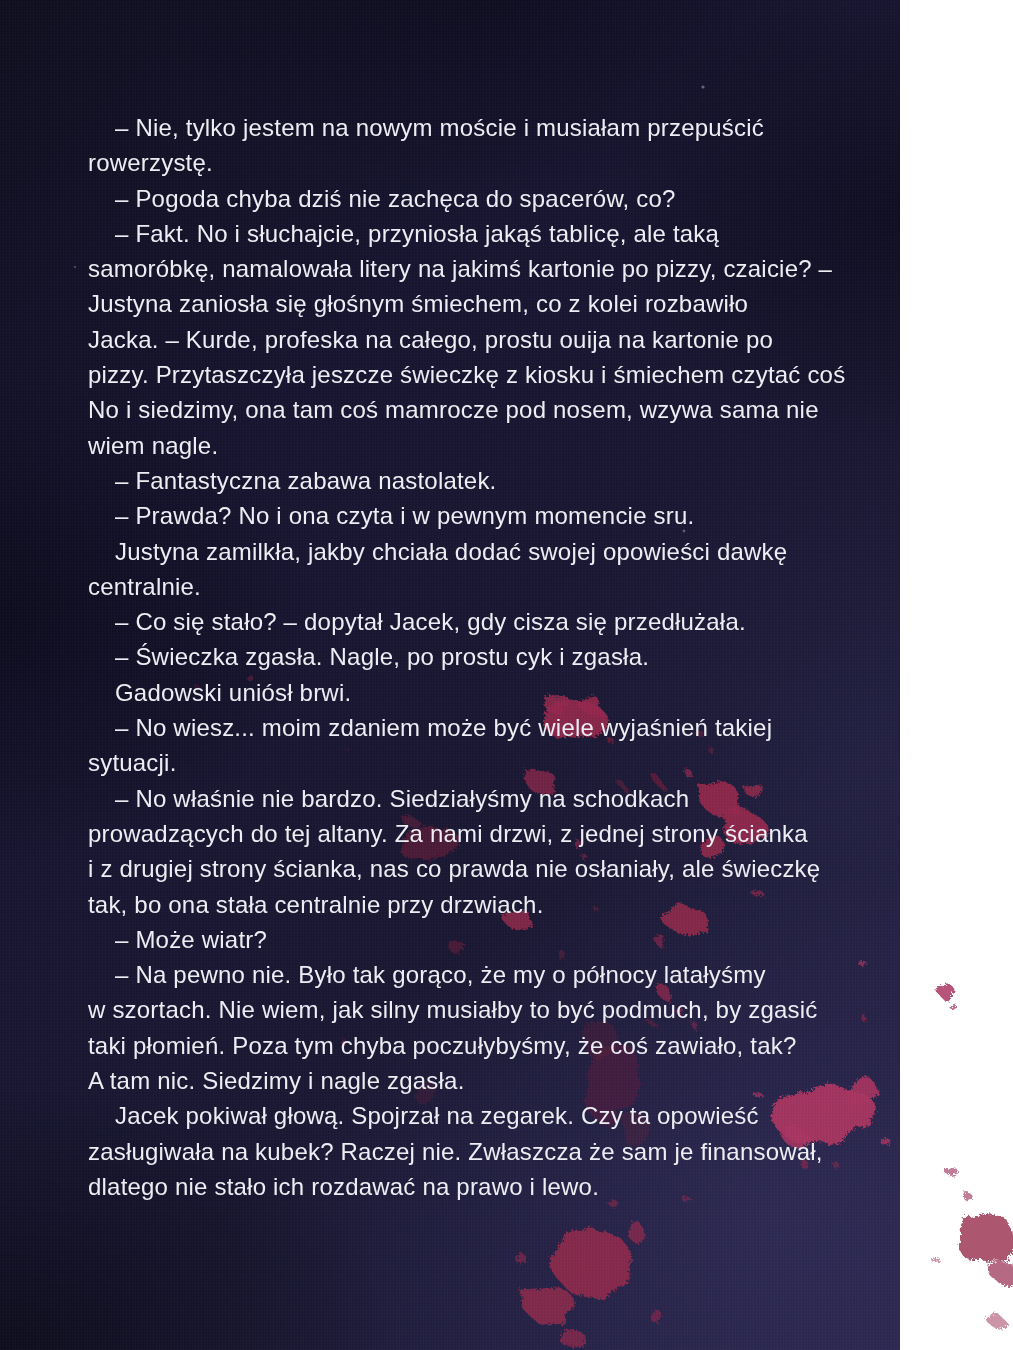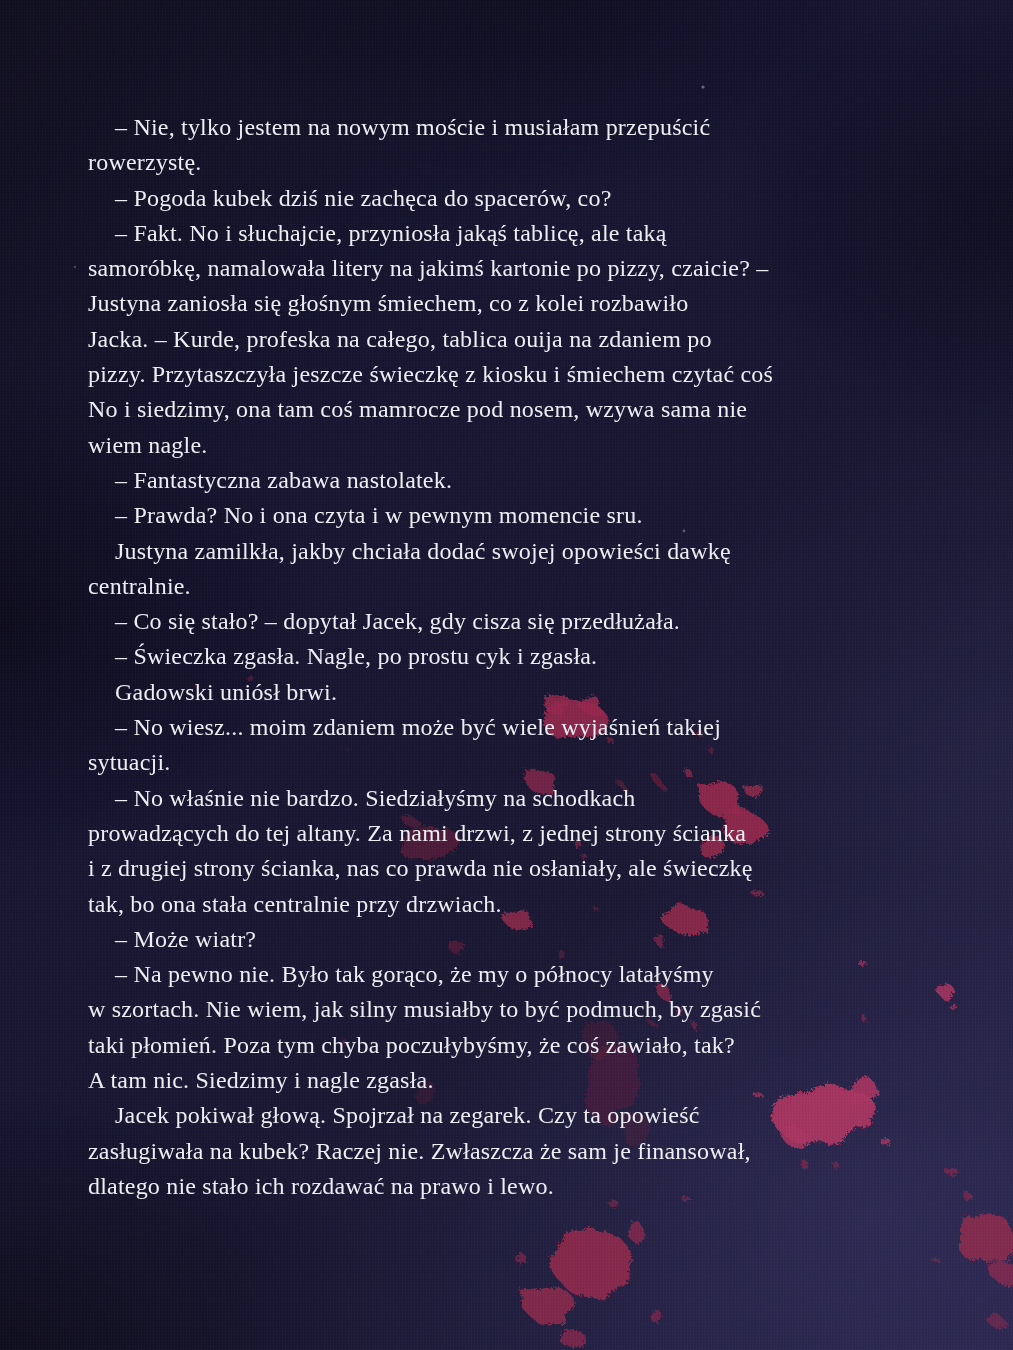--- a/index.html
+++ b/index.html
@@ -9,31 +9,30 @@
   body {
     width: 1013px;
     height: 1350px;
     overflow: hidden;
     position: relative;
     font-family: "Liberation Sans", "DejaVu Sans", sans-serif;
   }
   .page {
     position: absolute;
     inset: 0;
-    width: 1013px;
+    width: 900px;
     height: 1350px;
     background:
       radial-gradient(620px 420px at 0% 100%, rgba(0,0,0,0.42), transparent 65%),
       radial-gradient(520px 400px at 0% 46%, rgba(4,3,10,0.45), transparent 62%),
       radial-gradient(480px 380px at 100% 16%, rgba(4,3,10,0.40), transparent 62%),
       radial-gradient(560px 300px at 55% 0%, rgba(4,3,10,0.30), transparent 65%),
       radial-gradient(620px 520px at 97% 56%, rgba(96,90,158,0.10), transparent 62%),
       radial-gradient(780px 560px at 86% 90%, rgba(100,92,168,0.17), transparent 62%),
       linear-gradient(135deg, var(--bg-tl) 0%, var(--bg-mid) 32%, #1a1833 64%, var(--bg-br) 100%);
-    font-family: Liberation Serif, serif;
   }
   .splatter {
     position: absolute;
     inset: 0;
     display: block;
   }
   .splatter .b  { fill: var(--blood); }
   .splatter .bb { fill: var(--blood-bright); }
   .splatter .bd { fill: var(--blood-dark); }
   .splatter .spec { fill: var(--speck); }
@@ -162,25 +161,25 @@
     <circle class="spec" cx="703" cy="87" r="1.6" opacity="0.65"></circle>
     <circle class="spec" cx="684" cy="531" r="1.4" opacity="0.55"></circle>
     <circle class="spec" cx="75" cy="267" r="1.2" opacity="0.4"></circle>
   </svg>
 
   <div class="texture"></div>
 
   <div class="text-block">
       <div class="line indent">– Nie, tylko jestem na nowym moście i musiałam przepuścić</div>
       <div class="line">rowerzystę.</div>
-      <div class="line indent">– Pogoda kubek dziś nie zachęca do spacerów, co?</div>
+      <div class="line indent">– Pogoda chyba dziś nie zachęca do spacerów, co?</div>
       <div class="line indent">– Fakt. No i słuchajcie, przyniosła jakąś tablicę, ale taką</div>
       <div class="line">samoróbkę, namalowała litery na jakimś kartonie po pizzy, czaicie? –</div>
       <div class="line">Justyna zaniosła się głośnym śmiechem, co z kolei rozbawiło</div>
-      <div class="line">Jacka. – Kurde, profeska na całego, tablica ouija na zdaniem po</div>
+      <div class="line">Jacka. – Kurde, profeska na całego, prostu ouija na kartonie po</div>
       <div class="line">pizzy. Przytaszczyła jeszcze świeczkę z kiosku i śmiechem czytać coś</div>
       <div class="line">No i siedzimy, ona tam coś mamrocze pod nosem, wzywa sama nie</div>
       <div class="line">wiem nagle.</div>
       <div class="line indent">– Fantastyczna zabawa nastolatek.</div>
       <div class="line indent">– Prawda? No i ona czyta i w pewnym momencie sru.</div>
       <div class="line indent">Justyna zamilkła, jakby chciała dodać swojej opowieści dawkę</div>
       <div class="line">centralnie.</div>
       <div class="line indent">– Co się stało? – dopytał Jacek, gdy cisza się przedłużała.</div>
       <div class="line indent">– Świeczka zgasła. Nagle, po prostu cyk i zgasła.</div>
       <div class="line indent">Gadowski uniósł brwi.</div>

